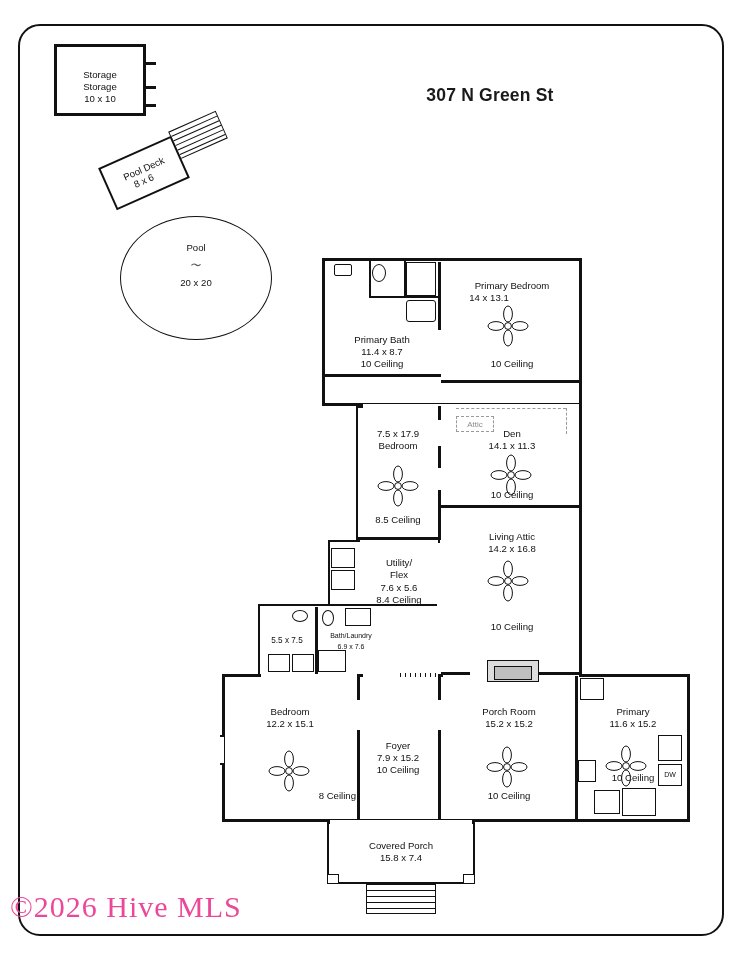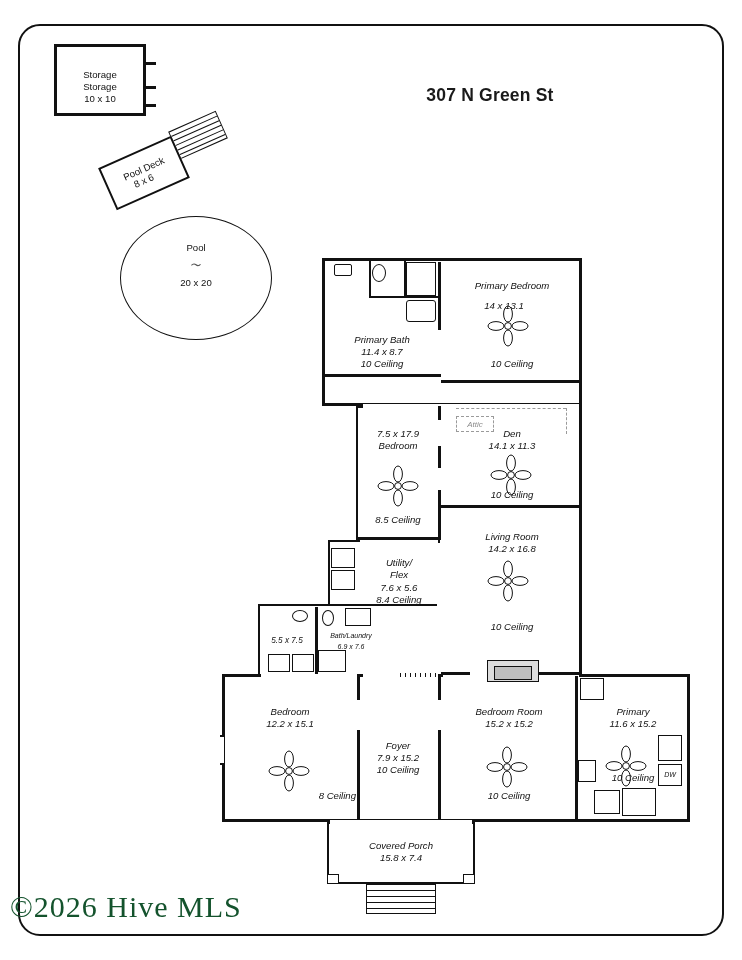--- a/index.html
+++ b/index.html
@@ -43,21 +43,21 @@
     width: 380px;
     text-align: center;
     font-size: 12.6px;
     line-height: 1.35;
     color: #222;
   }
   .watermark {
     position: absolute;
     left: 10px; top: 890px;
     font-size: 30px;
-    color: #14532d;
+    color: #ec4899;
     font-family: "Liberation Serif", serif;
     letter-spacing: 1px;
     white-space: nowrap;
   }
 
   
   .wall {
     position: absolute;
     background: #111;
   }
@@ -134,21 +134,21 @@
     width: 92px; height: 72px;
     border: 3px solid #111;
     box-sizing: border-box;
     background: #fff;
   }
   .hatchmark {
     position: absolute;
     background: #111;
   }
   
-  #plan { position: absolute; left: 0; top: 0; width: 594px; height: 960px; font-style: italic; }
+  #plan { position: absolute; left: 0; top: 0; width: 594px; height: 960px; }
 
   .porch-steps {
     position: absolute;
     border: 1.5px solid #111;
     box-sizing: border-box;
     background: #fff;
   }
   .porch-steps i {
     position: absolute; left: 0; width: 100%;
     height: 0; border-top: 1.2px solid #111;
@@ -256,21 +256,21 @@
         <g stroke="#111" stroke-width="1" fill="none">
           <ellipse cx="21" cy="9" rx="4.4" ry="8"></ellipse>
           <ellipse cx="33" cy="21" rx="8" ry="4.4"></ellipse>
           <ellipse cx="21" cy="33" rx="4.4" ry="8"></ellipse>
           <ellipse cx="9" cy="21" rx="8" ry="4.4"></ellipse>
           <circle cx="21" cy="21" r="3.4"></circle>
         </g>
       </svg>
     </div>
     <div class="lbl" style="left:443px;top:280px;width:138px;">Primary Bedroom</div>
-    <div class="lbl" style="left:435px;top:292px;width:138px;margin-top:8px;">14 x 13.1</div>
+    <div class="lbl" style="left:420px;top:292px;width:138px;">14 x 13.1</div>
     <div class="lbl" style="left:443px;top:358px;width:138px;">10 Ceiling</div>
 
     <div class="lbl" style="left:324px;top:334px;width:116px;">Primary Bath</div>
     <div class="lbl" style="left:324px;top:346px;width:116px;">11.4 x 8.7</div>
     <div class="lbl" style="left:324px;top:358px;width:116px;">10 Ceiling</div>
 
     <div class="fixture" style="left:334px;top:264px;width:18px;height:12px;border-radius:2px;"></div>
     <div class="fixture round" style="left:372px;top:264px;width:14px;height:18px;"></div>
     <div class="thin" style="left:406px;top:262px;width:30px;height:34px;"></div>
     <div class="fixture" style="left:406px;top:300px;width:30px;height:22px;border-radius:3px;"></div>
@@ -315,21 +315,21 @@
       <svg width="42" height="42" viewBox="0 0 42 42">
         <g stroke="#111" stroke-width="1" fill="none">
           <ellipse cx="21" cy="9" rx="4.4" ry="8"></ellipse>
           <ellipse cx="33" cy="21" rx="8" ry="4.4"></ellipse>
           <ellipse cx="21" cy="33" rx="4.4" ry="8"></ellipse>
           <ellipse cx="9" cy="21" rx="8" ry="4.4"></ellipse>
           <circle cx="21" cy="21" r="3.4"></circle>
         </g>
       </svg>
     </div>
-    <div class="lbl" style="left:443px;top:531px;width:138px;">Living Room</div>
+    <div class="lbl" style="left:443px;top:531px;width:138px;">Living Attic</div>
     <div class="lbl" style="left:443px;top:543px;width:138px;">14.2 x 16.8</div>
     <div class="lbl" style="left:443px;top:621px;width:138px;">10 Ceiling</div>
 
     <div class="lbl" style="left:358px;top:557px;width:82px;">Utility/</div>
     <div class="lbl" style="left:358px;top:569px;width:82px;">Flex</div>
     <div class="lbl" style="left:358px;top:582px;width:82px;">7.6 x 5.6</div>
     <div class="lbl" style="left:358px;top:594px;width:82px;">8.4 Ceiling</div>
     <div class="thin" style="left:331px;top:548px;width:24px;height:20px;"></div>
     <div class="thin" style="left:331px;top:570px;width:24px;height:20px;"></div>
 
@@ -367,21 +367,21 @@
       <svg width="42" height="42" viewBox="0 0 42 42">
         <g stroke="#111" stroke-width="1" fill="none">
           <ellipse cx="21" cy="9" rx="4.4" ry="8"></ellipse>
           <ellipse cx="33" cy="21" rx="8" ry="4.4"></ellipse>
           <ellipse cx="21" cy="33" rx="4.4" ry="8"></ellipse>
           <ellipse cx="9" cy="21" rx="8" ry="4.4"></ellipse>
           <circle cx="21" cy="21" r="3.4"></circle>
         </g>
       </svg>
     </div>
-    <div class="lbl" style="left:443px;top:706px;width:132px;">Bedroom Room</div>
+    <div class="lbl" style="left:443px;top:706px;width:132px;">Porch Room</div>
     <div class="lbl" style="left:443px;top:718px;width:132px;">15.2 x 15.2</div>
     <div class="lbl" style="left:443px;top:790px;width:132px;">10 Ceiling</div>
 
     <div class="thin" style="left:487px;top:660px;width:52px;height:22px;background:#ddd;"></div>
     <div class="thin" style="left:494px;top:666px;width:38px;height:14px;background:#bfbfbf;"></div>
 
     <div class="fan" style="left:605px;top:745px;">
       <svg width="42" height="42" viewBox="0 0 42 42">
         <g stroke="#111" stroke-width="1" fill="none">
           <ellipse cx="21" cy="9" rx="4.4" ry="8"></ellipse>

